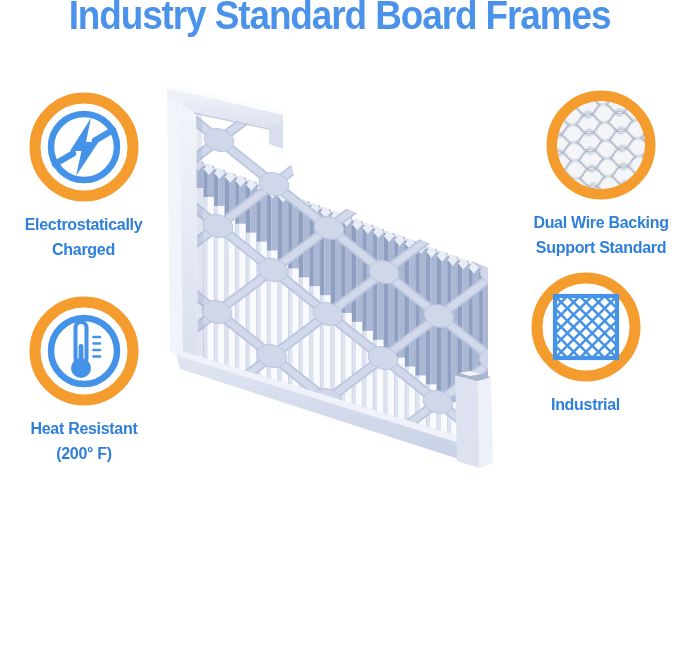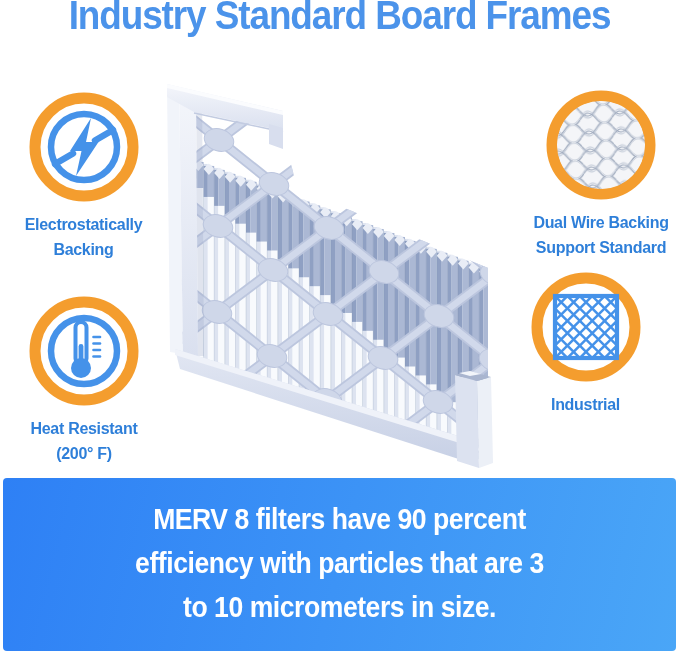--- a/index.html
+++ b/index.html
@@ -318,21 +318,21 @@
   <div class="feature f-tl">
     <svg class="badge" viewBox="0 0 110 110">
       <circle class="ring" cx="55" cy="55" r="49"></circle>
       <circle class="ib-s" cx="55" cy="55" r="33" stroke-width="6.5"></circle>
       <line class="ib-s" x1="26" y1="72" x2="44" y2="61.5" stroke-width="6.5" stroke-linecap="round"></line>
       <line class="ib-s" x1="84" y1="38" x2="66" y2="48.5" stroke-width="6.5" stroke-linecap="round"></line>
       <polygon class="ib-f" points="62,26 41,59 52.5,59 47,84 69.5,50 57,50"></polygon>
     </svg>
     <div class="label">
       <div>Electrostatically</div>
-      <div>Backing</div>
+      <div>Charged</div>
     </div>
   </div>
 
   <div class="feature f-tr">
     <svg class="badge" viewBox="0 0 110 110">
       <defs>
         <pattern id="meshPat" width="32" height="18" patternUnits="userSpaceOnUse" patternTransform="rotate(-4)">
           <rect width="32" height="18" fill="#f4f5f8"></rect>
           <path d="M0,5 C6,13 10,13 16,5 C22,-3 26,-3 32,5" fill="none" stroke="#9aa6ba" stroke-width="1.2"></path>
           <path d="M0,7 C6,15 10,15 16,7 C22,-1 26,-1 32,7" fill="none" stroke="#c0c8d6" stroke-width="1"></path>
@@ -396,21 +396,14 @@
           <line x1="61.199999999999996" y1="24" x2="86" y2="48.800000000000004"></line>
           <line x1="73.6" y1="24" x2="86" y2="36.400000000000006"></line>
           <line x1="86" y1="24.000000000000007" x2="86" y2="24.000000000000007"></line>
         </g>
     </svg>
     <div class="label">
       <div>Industrial</div>
     </div>
   </div>
 
-  <div class="banner">
-    <div class="banner-text">
-      <div>MERV 8 filters have 90 percent</div>
-      <div>efficiency with particles that are 3</div>
-      <div>to 10 micrometers in size.</div>
-    </div>
-  </div>
 
 </div>
 
 </body></html>

